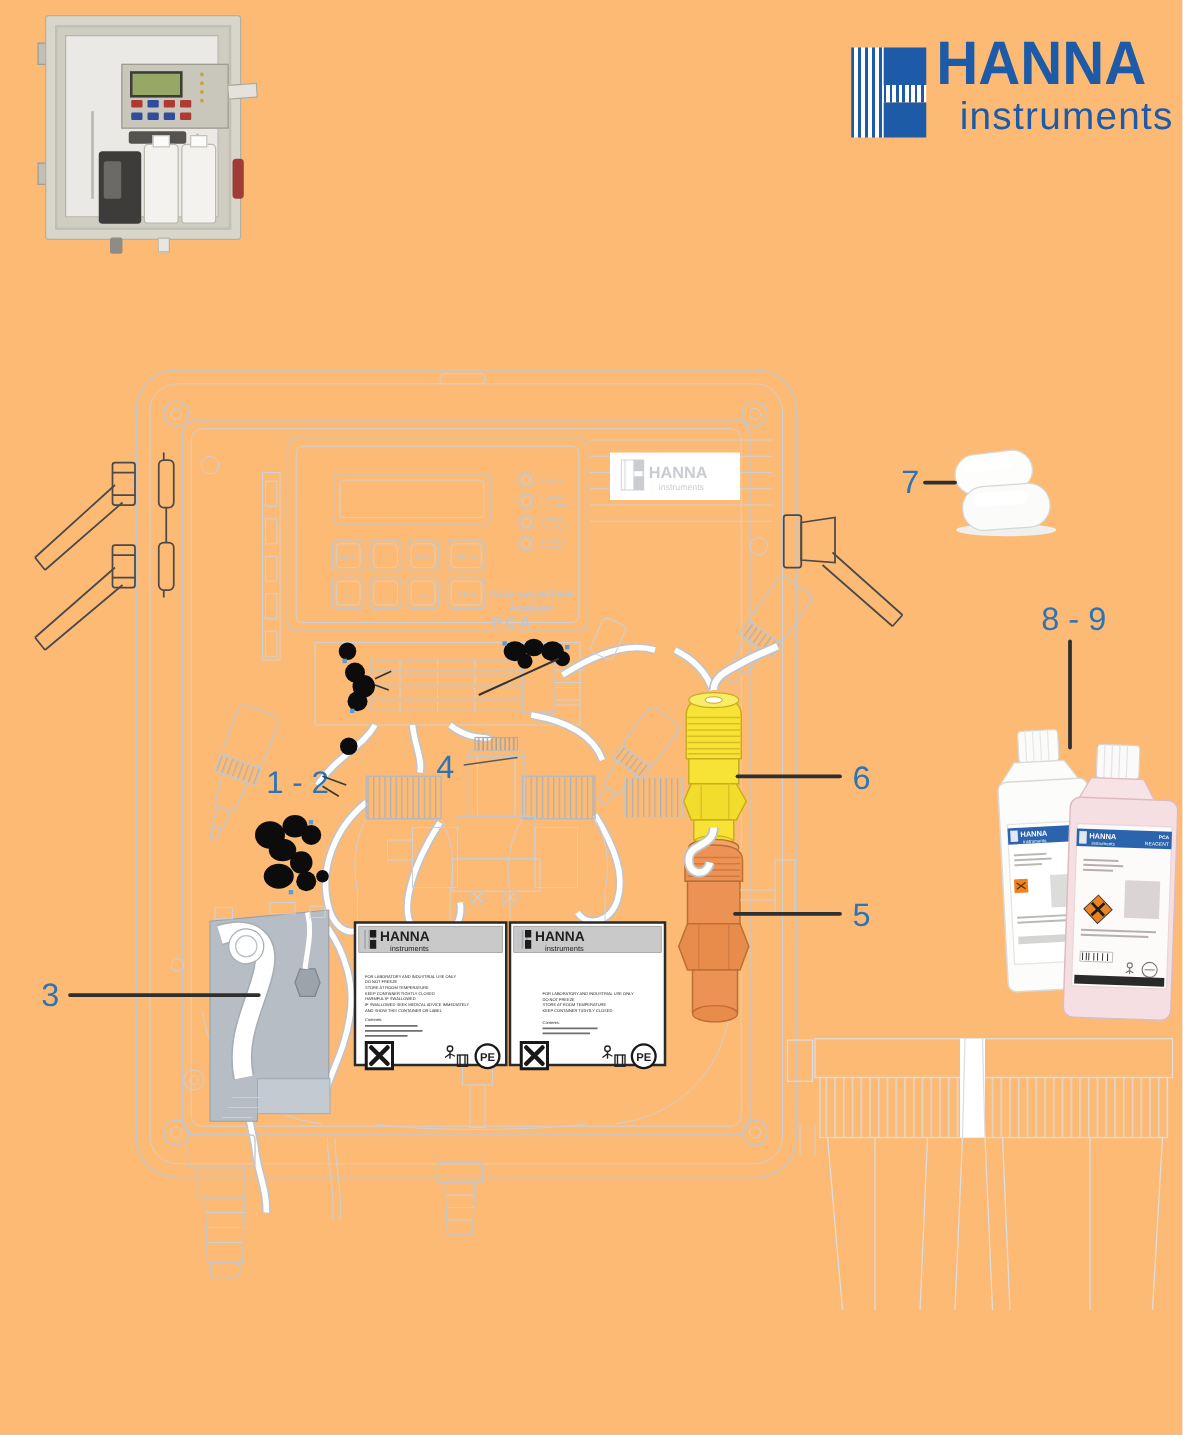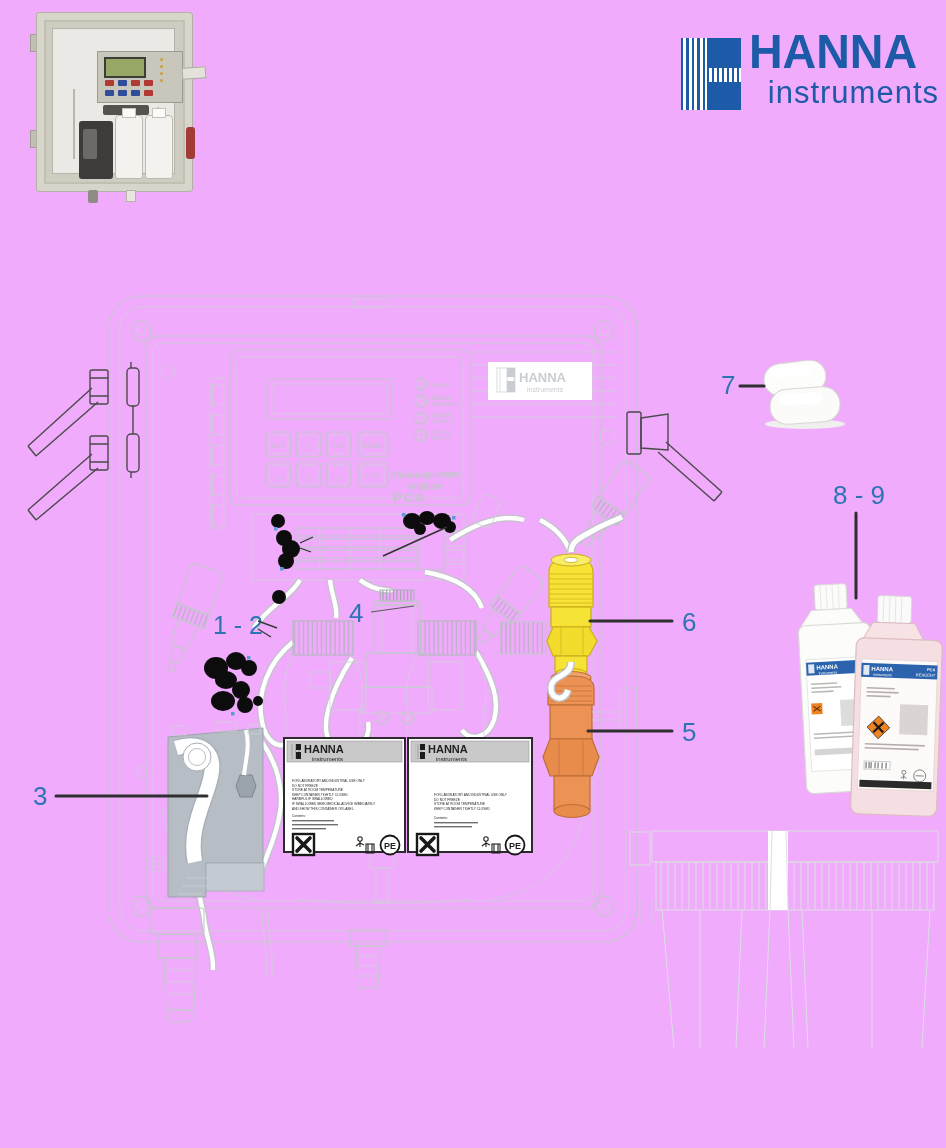--- a/index.html
+++ b/index.html
@@ -1,16 +1,16 @@
 <!DOCTYPE html>
 <html><head>
 <meta charset="utf-8">
 <style>
   html,body{margin:0;padding:0;background:#ffffff}
-  .canvas{position:relative;width:946px;height:1148px;background:#f0abfc;overflow:hidden;
+  .canvas{position:relative;width:946px;height:1148px;background:#fdba74;overflow:hidden;
           font-family:"Liberation Sans",sans-serif}
   .abs{position:absolute}
 
   
   .logo{position:absolute;left:681px;top:30px;width:260px;height:84px}
   .lm{position:absolute;left:0;top:8px;width:60px;height:72px}
   .lm-stripes{position:absolute;left:0;top:0;width:26px;height:72px;
       background:repeating-linear-gradient(to right,#1d5aa7 0 2.5px,#ffffff 2.5px 5.5px)}
   .lm-top{position:absolute;left:26px;top:0;width:34px;height:30px;background:#1d5aa7}
   .lm-mid{position:absolute;left:26px;top:30px;width:34px;height:14px;

